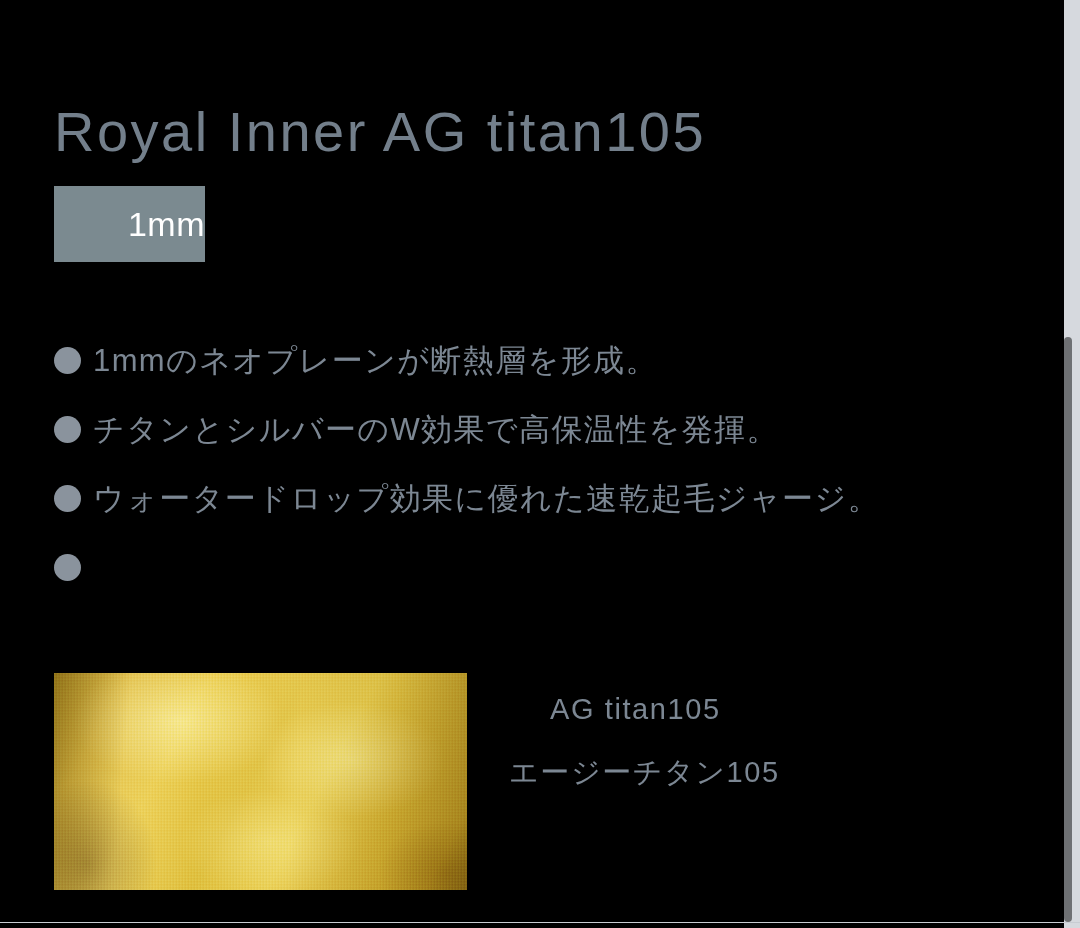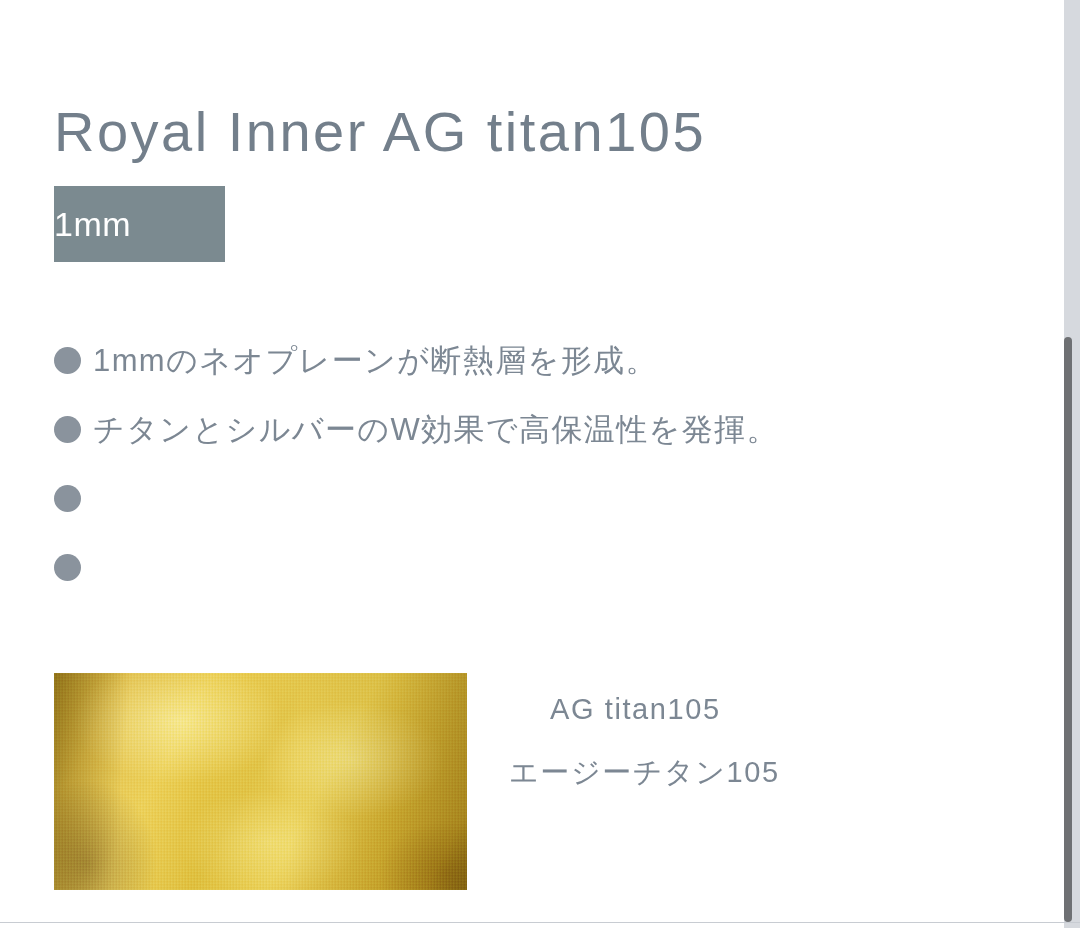--- a/index.html
+++ b/index.html
@@ -13,21 +13,21 @@
     background: #d6d9de;
     font-family: "Liberation Sans", "DejaVu Sans", sans-serif;
     overflow: hidden;
     position: relative;
   }
 
   #page {
     position: relative;
     width: 1080px;
     height: 928px;
-    background: #ffffff;
+    background: #000000;
     box-sizing: border-box;
   }
 
   
   .page-title {
     position: absolute;
     left: 54px;
     top: 56px;
     font-size: 56px;
     line-height: 76px;
@@ -35,27 +35,27 @@
     color: #737f8b;
     font-weight: 400;
     white-space: nowrap;
   }
 
   
   .badge {
     position: absolute;
     left: 54px;
     top: 186px;
-    width: 171px;
+    width: 151px;
     height: 76px;
     background: #7b8a90;
     color: #ffffff;
     font-size: 34px;
     line-height: 76px;
-    text-align: left;
+    text-align: right;
     letter-spacing: 0.5px;
     box-sizing: border-box;
   }
 
   
   .feature-list {
     position: absolute;
     left: 54px;
     top: 326px;
     width: 960px;
@@ -202,20 +202,21 @@
     <li class="feature-item">
       <span class="bullet-dot"></span>
       <span class="feature-text">1mmのネオプレーンが断熱層を形成。</span>
     </li>
     <li class="feature-item">
       <span class="bullet-dot"></span>
       <span class="feature-text">チタンとシルバーのW効果で高保温性を発揮。</span>
     </li>
     <li class="feature-item">
       <span class="bullet-dot"></span>
+      <span class="feature-text">ウォータードロップ効果に優れた速乾起毛ジャージ。</span>
     </li>
     <li class="feature-item">
       <span class="bullet-dot"></span>
     </li>
   </ul>
 
   <div class="swatch-block">
     <div class="swatch">
       <div class="swatch-sheen"></div>
     </div>

